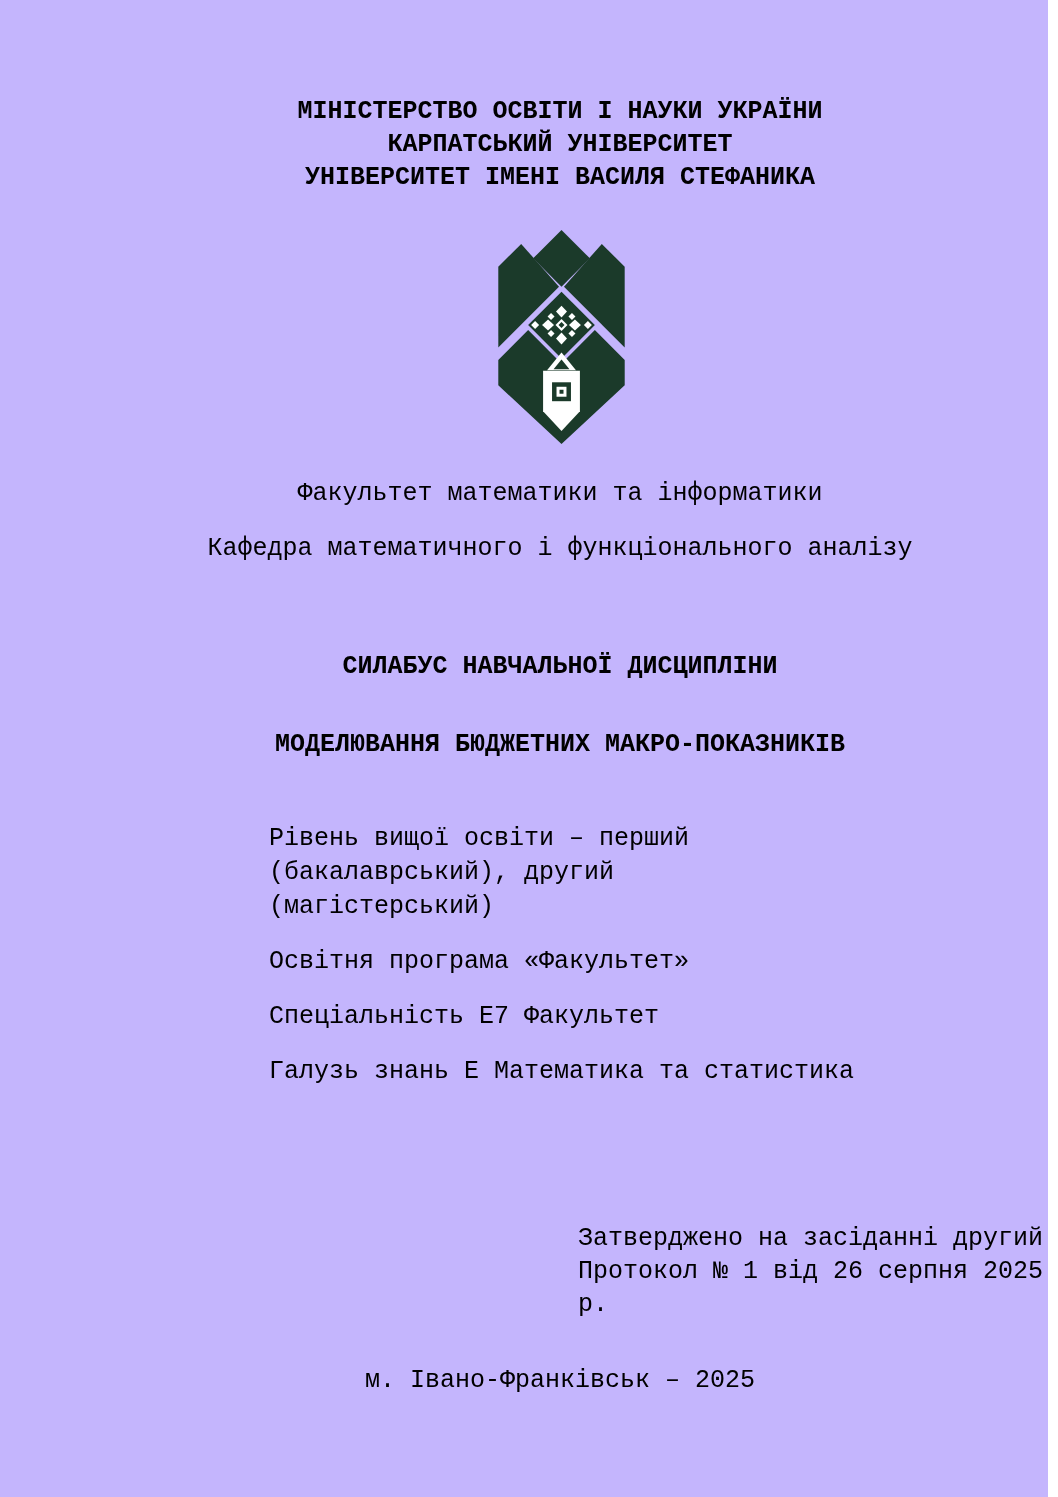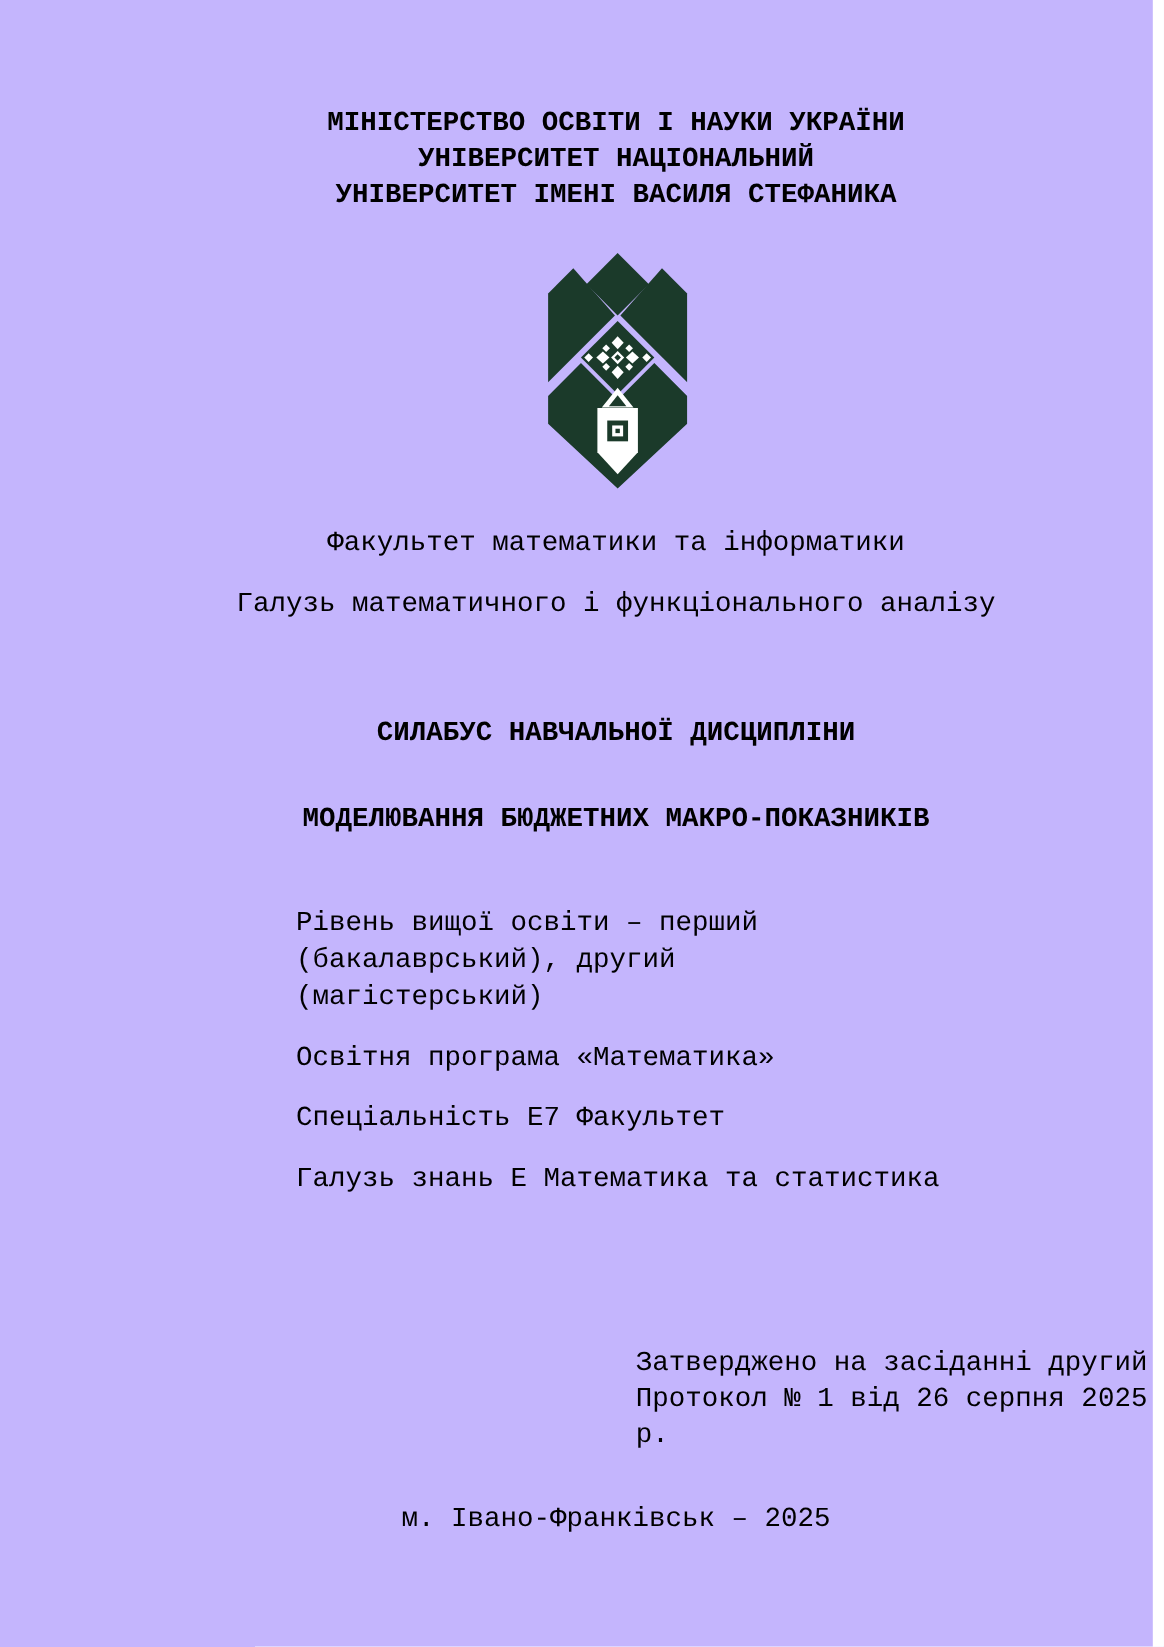--- a/index.html
+++ b/index.html
@@ -63,21 +63,21 @@
   }
   .footer-line { top: 1366px; font-size: 25px; }
 </style>
 </head>
 <body>
 
 <div class="page">
 
   <div class="centered-band header-block">
     <div>МІНІСТЕРСТВО ОСВІТИ І НАУКИ УКРАЇНИ</div>
-    <div>УНІВЕРСИТЕТ НАЦІОНАЛЬНИЙ</div>
+    <div>КАРПАТСЬКИЙ УНІВЕРСИТЕТ</div>
     <div>УНІВЕРСИТЕТ ІМЕНІ ВАСИЛЯ СТЕФАНИКА</div>
   </div>
 
   <div class="logo">
     <svg viewBox="0 0 127 218" aria-hidden="true">
 
       <polygon class="dark" points="63.5,2 92,30.5 63.5,59 35,30.5"></polygon>
       <polygon class="dark" points="23,16 61,59 0,120 0,39"></polygon>
       <polygon class="dark" points="104,16 66,59 127,120 127,39"></polygon>
       <polygon class="dark" points="63.5,64 97,97.5 63.5,131 30,97.5"></polygon>
@@ -100,28 +100,28 @@
       <polygon class="dark" points="63.5,132 55.5,142 71.5,142"></polygon>
 
       <path class="light" d="M45 143.5 L82 143.5 L82 184 L63.5 204 L45 184 Z"></path>
       <rect class="dark" x="54" y="155" width="19" height="19"></rect>
       <rect class="light" x="58.5" y="159.5" width="10" height="10"></rect>
       <rect class="dark" x="61.5" y="162.5" width="4" height="4"></rect>
     </svg>
   </div>
 
   <div class="centered-band faculty-line">Факультет математики та інформатики</div>
-  <div class="centered-band department-line">Галузь математичного і функціонального аналізу</div>
+  <div class="centered-band department-line">Кафедра математичного і функціонального аналізу</div>
 
   <div class="centered-band title-line-1">СИЛАБУС НАВЧАЛЬНОЇ ДИСЦИПЛІНИ</div>
   <div class="centered-band title-line-2">МОДЕЛЮВАННЯ БЮДЖЕТНИХ МАКРО-ПОКАЗНИКІВ</div>
 
   <div class="details-block">
     <p><span>Рівень вищої освіти – перший (бакалаврський), другий</span><br><span>(магістерський)</span></p>
-    <p>Освітня програма «Математика»</p>
+    <p>Освітня програма «Факультет»</p>
     <p>Спеціальність Е7 Факультет</p>
     <p>Галузь знань Е Математика та статистика</p>
   </div>
 
   <div class="approval-block">
     <div>Затверджено на засіданні другий</div>
     <div>Протокол № 1 від 26 серпня 2025 р.</div>
   </div>
 
   <div class="centered-band footer-line">м. Івано-Франківськ – 2025</div>

